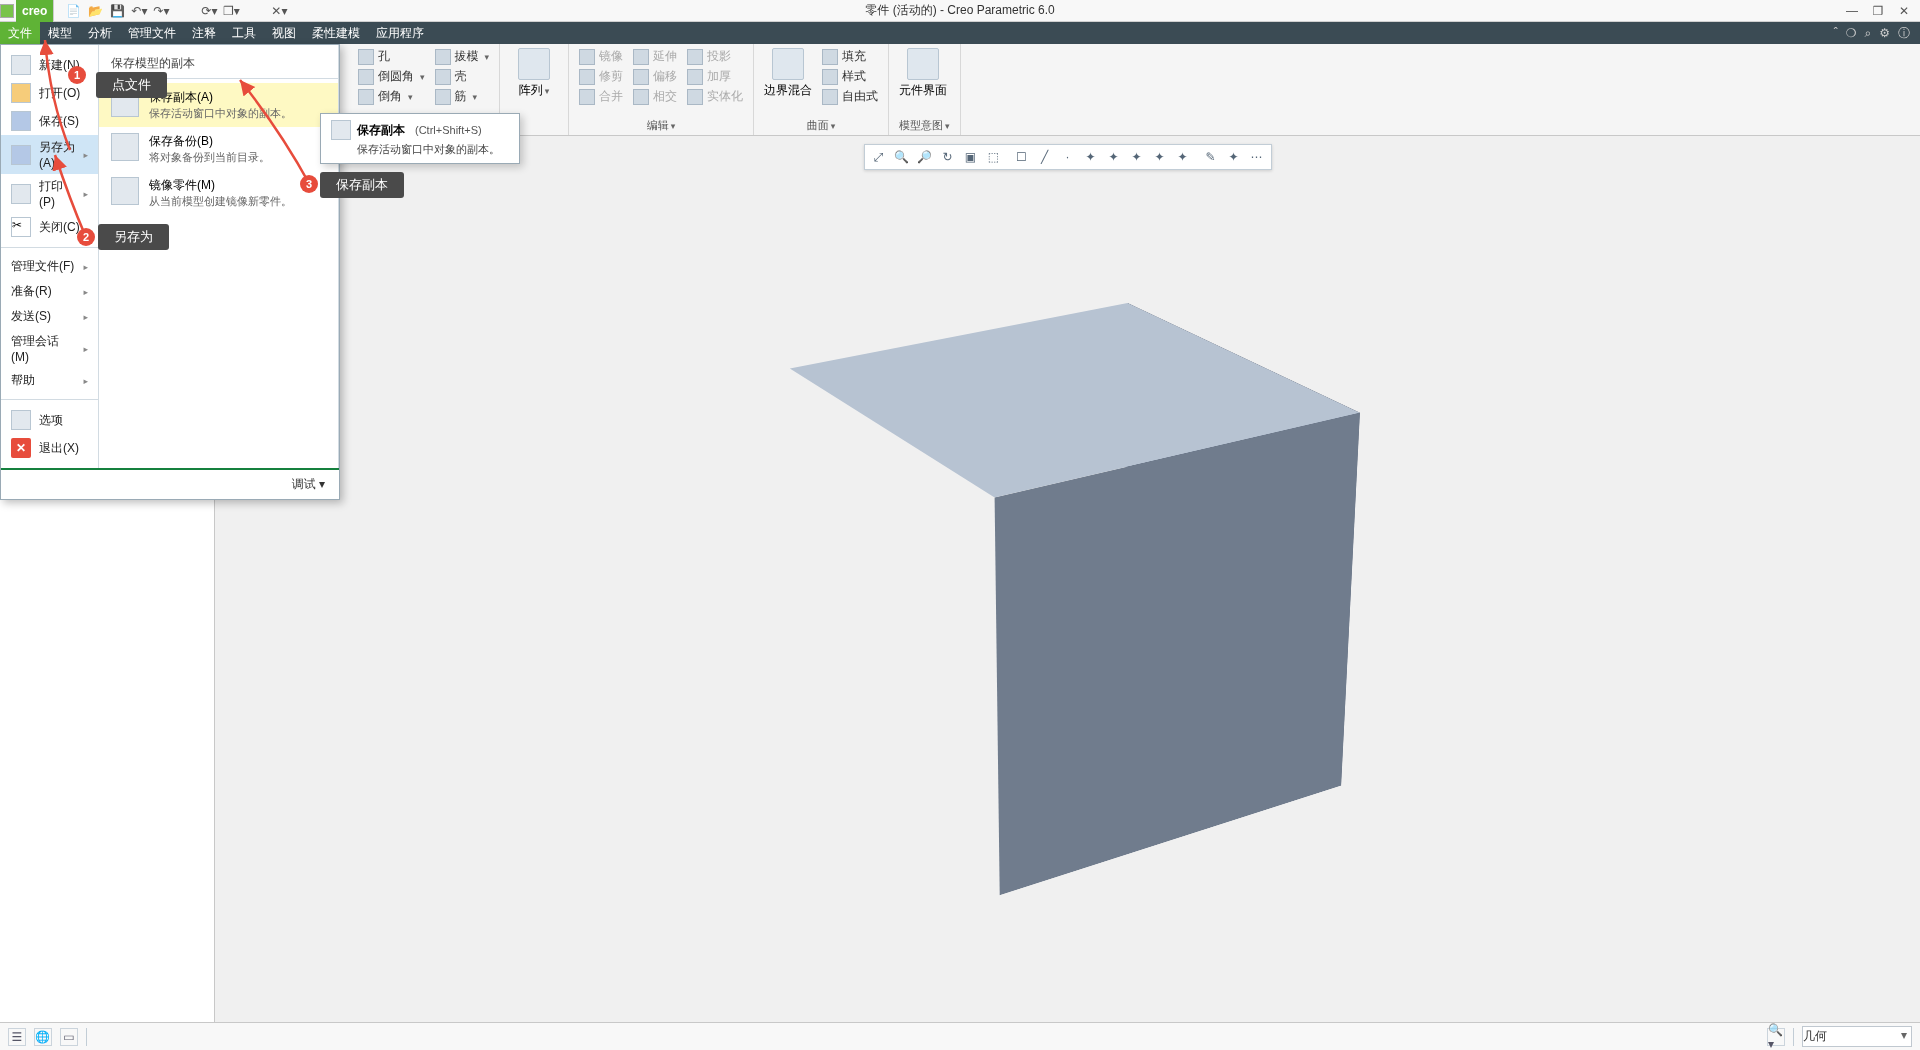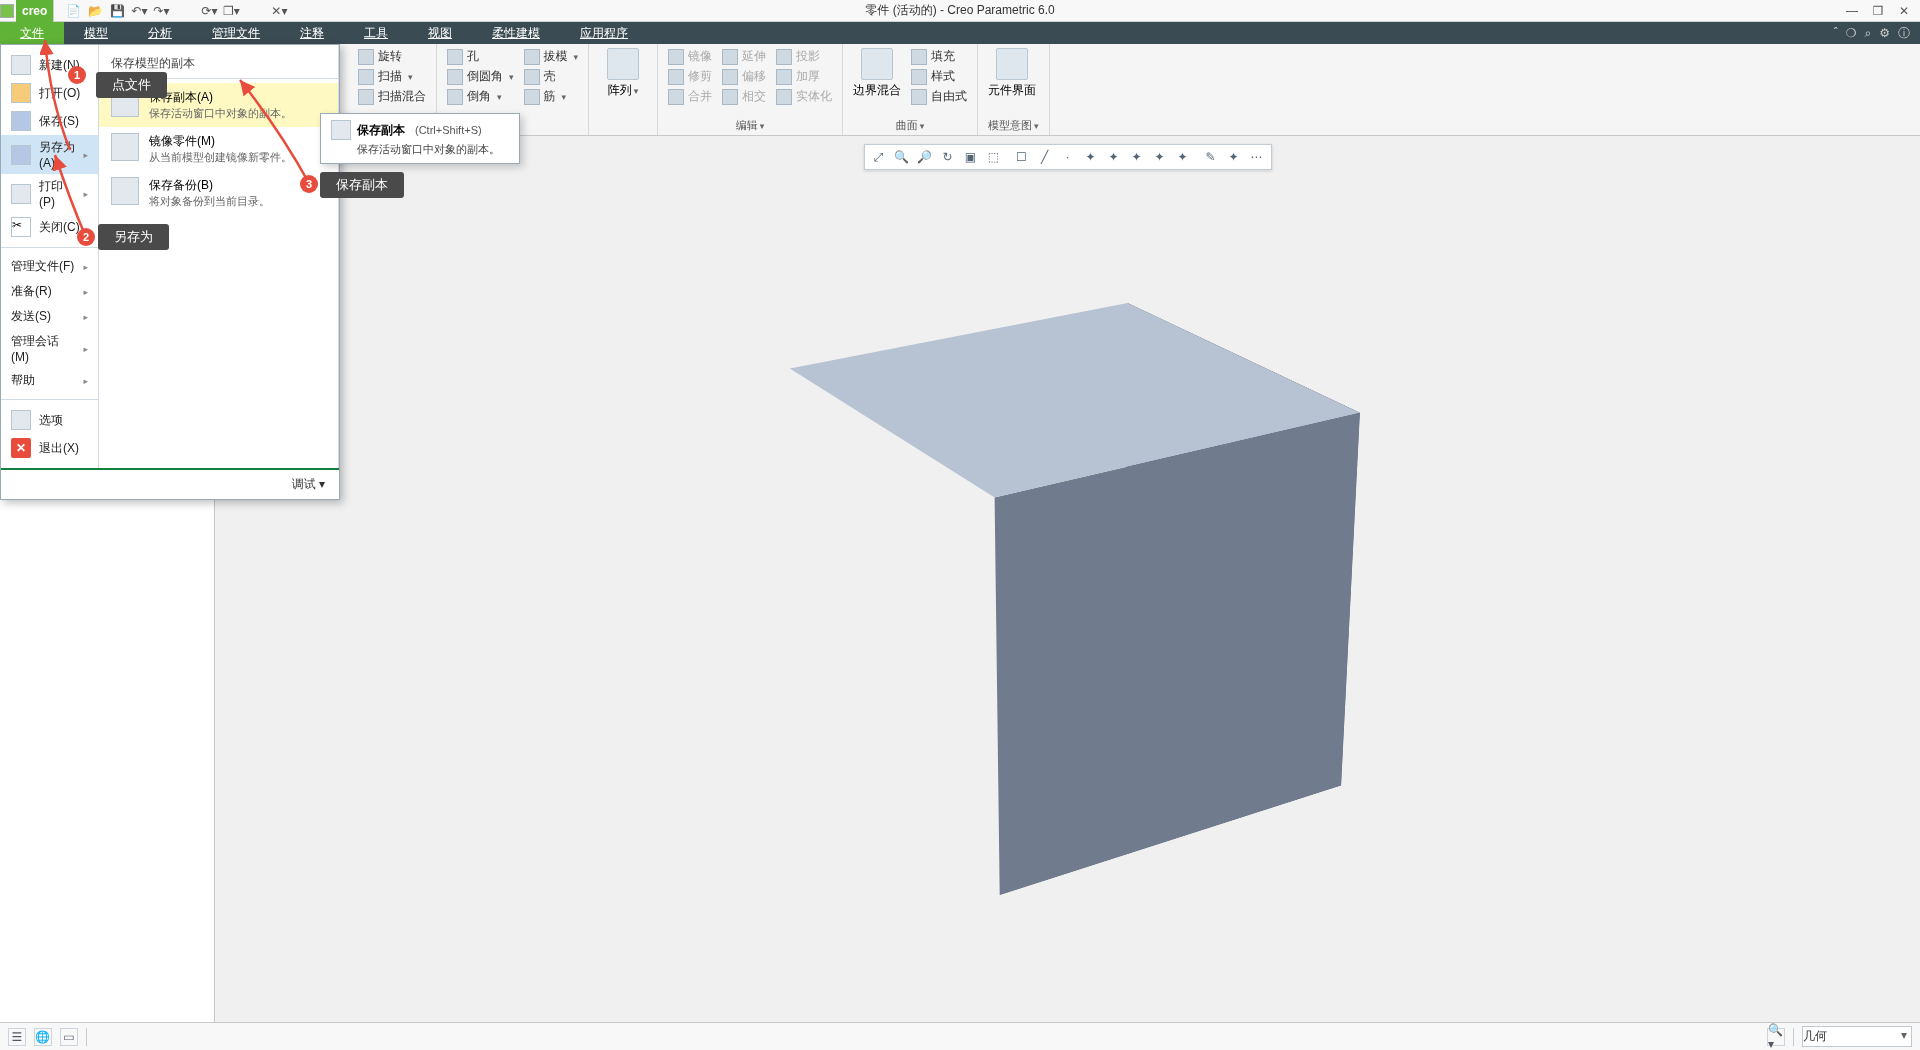--- a/index.html
+++ b/index.html
@@ -11,21 +11,21 @@
 .logo-icon { width:14px; height:14px; background:#79c34a; border:1px solid #aaa; margin-right:2px;}
 .qat { display: flex; align-items: center; gap: 4px; padding-left: 6px; }
 .qat span { width: 18px; height: 18px; display: inline-flex; align-items: center; justify-content: center; color: #555; border: 1px solid transparent; }
 .qat-sep { border-left:1px solid #bbb; height:16px; margin:0 2px; }
 .title-text { position: absolute; left: 50%; transform: translateX(-50%); color: #333; }
 .winctrl { margin-left: auto; display: flex; gap: 2px; padding-right:4px;}
 .winctrl span { width: 24px; height: 18px; display:flex; align-items:center; justify-content:center; color:#555;}
 
 
 .menubar { height: 22px; background: #3b4b54; display: flex; align-items: stretch; position:relative; }
-.menubar .tab { padding: 0 20px; color: #fff; display:flex; align-items:center; cursor:pointer;text-decoration:underline; }
+.menubar .tab { padding: 0 8px; color: #fff; display:flex; align-items:center; cursor:pointer; }
 .menubar .tab.file { background: #5fb336; }
 .menubar .tab.active { background: #3b4b54; }
 .menubar .right-icons { margin-left:auto; display:flex; align-items:center; gap:8px; color:#ccc; padding-right:10px;}
 
 
 .ribbon { height: 92px; background: #f5f5f5; border-bottom:1px solid #c8c8c8; display:flex; align-items:stretch; overflow:hidden;}
 .ribbon-group { border-right:1px solid #d8d8d8; padding:4px 10px 2px 10px; display:flex; flex-direction:column; justify-content:space-between; }
 .ribbon-group .group-content { display:flex; gap:10px; align-items:flex-start; flex:1;}
 .ribbon-group .group-label { text-align:center; color:#555; font-size:11px; padding-top:2px; }
 .big-btn { display:flex; flex-direction:column; align-items:center; width:48px; gap:2px; cursor:pointer;}
@@ -139,39 +139,20 @@
     <span>⌕</span>
     <span>⚙</span>
     <span>ⓘ</span>
   </div>
 </div>
 
 <div class="ribbon">
 
   <div style="width:348px;"></div>
 
-  <div class="ribbon-group">
-    <div class="group-content">
-      <div class="small-col">
-        <div class="small-btn">
-            <span class="sic"></span>
-            <span>旋转</span>
-          </div>
-        <div class="small-btn drop-arrow">
-            <span class="sic"></span>
-            <span>扫描</span>
-          </div>
-        <div class="small-btn">
-            <span class="sic"></span>
-            <span>扫描混合</span>
-          </div>
-      </div>
-    </div>
-    <div class="group-label"></div>
-  </div>
 
   <div class="ribbon-group">
     <div class="group-content">
       <div class="small-col">
         <div class="small-btn">
             <span class="sic"></span>
             <span>孔</span>
           </div>
         <div class="small-btn drop-arrow">
             <span class="sic"></span>
@@ -391,29 +372,29 @@
       <div class="sub-item highlight">
         <span class="sfic"></span>
         <div class="txts">
             <span class="t1">保存副本(A)</span>
             <span class="t2">保存活动窗口中对象的副本。</span>
           </div>
       </div>
       <div class="sub-item">
         <span class="sfic"></span>
         <div class="txts">
-            <span class="t1">镜像零件(M)</span>
-            <span class="t2">从当前模型创建镜像新零件。</span>
+            <span class="t1">保存备份(B)</span>
+            <span class="t2">将对象备份到当前目录。</span>
           </div>
       </div>
       <div class="sub-item">
         <span class="sfic"></span>
         <div class="txts">
-            <span class="t1">保存备份(B)</span>
-            <span class="t2">将对象备份到当前目录。</span>
+            <span class="t1">镜像零件(M)</span>
+            <span class="t2">从当前模型创建镜像新零件。</span>
           </div>
       </div>
     </div>
   </div>
   <div class="file-footer"><span>调试</span> ▾</div>
 </div>
 
 <div class="tooltip-panel">
   <div class="tp-head">
     <span class="sfic"></span>

